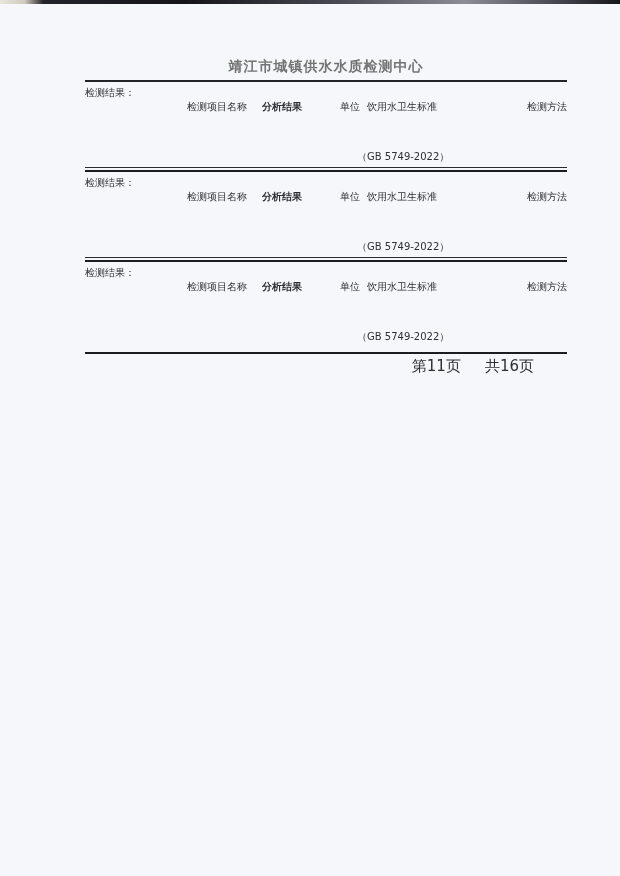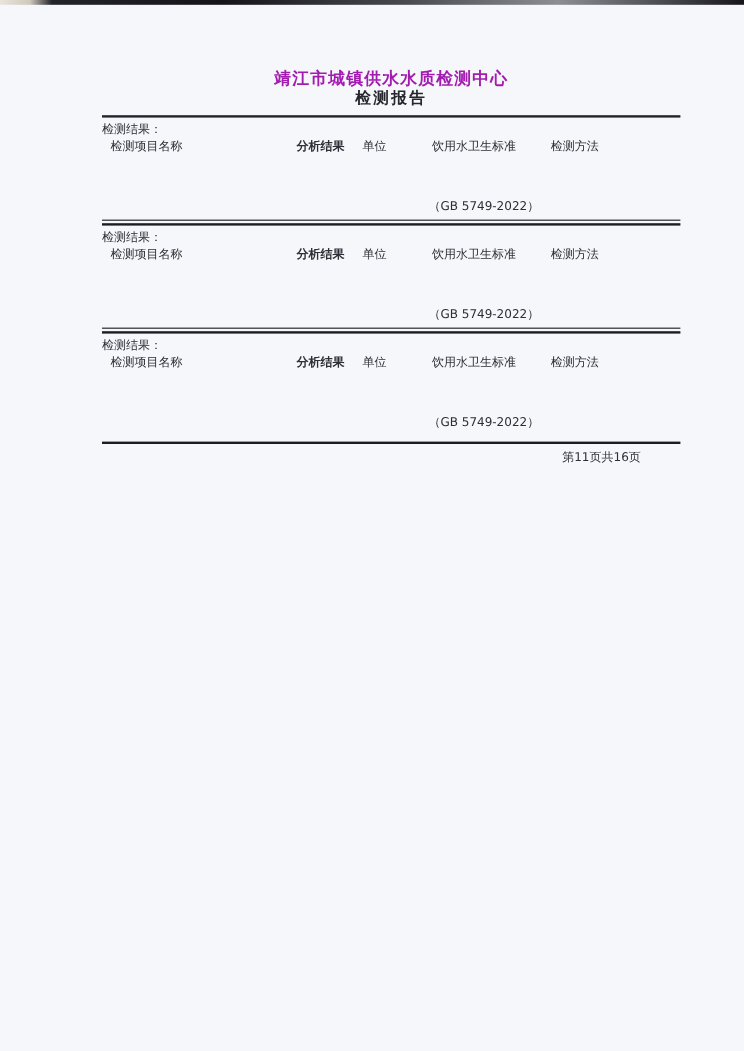--- a/index.html
+++ b/index.html
@@ -7,51 +7,50 @@
     width:620px;height:876px;overflow:hidden;position:relative;
     background:#f6f7fa;
     font-family:"DejaVu Sans","Liberation Sans",sans-serif;
     color:#2e2f36;
   }
   .top-edge{
     position:absolute;top:0;left:0;width:620px;height:4px;
     background:linear-gradient(90deg,#e9e5dc 0%,#cfc9bd 4%,#23232a 7%,#141419 30%,#4a4a52 55%,#8d8d96 75%,#3c3c44 92%,#16161a 100%);
   }
   .doc{position:relative;margin-left:85px;width:482px;font-size:10px;line-height:14px;}
-  .title{padding-top:57px;text-align:center;font-size:14px;line-height:18px;font-weight:bold;letter-spacing:1px;color:#a21caf;}
+  .title{padding-top:57px;text-align:center;font-size:14px;line-height:18px;font-weight:bold;letter-spacing:1px;color:#737373;}
   .subtitle{text-align:center;font-size:13px;line-height:16px;font-weight:bold;letter-spacing:2px;color:#26272e;}
   .head-rule{border-bottom:2px solid #232329;margin-top:5px;}
   .info{margin-top:4px;}
   .info-row{display:flex;}
   .il{width:102px;padding-left:10px;box-sizing:border-box;flex:none;}
   .iv{width:178px;flex:none;}
   .rl{width:82px;flex:none;}
   .rv{flex:1;}
   .results-label{}
-  .thead,.trow{display:flex;}
+  .thead,.trow{display:flex;text-align:right;}
   .c1{width:162px;flex:none;box-sizing:border-box;}
   .c2{width:55px;flex:none;font-weight:bold;}
   .c3{width:58px;flex:none;}
   .c4{width:77px;flex:none;}
   .c5{flex:1;}
   .thead .c1{padding-left:7px;}
   .thead .c5{padding-left:22px;box-sizing:border-box;}
   .thead2{padding-left:272px;margin-top:36px;}
   .sep{margin:3px 0 3px 0;height:2px;border-top:1px solid #2a2a30;border-bottom:2px solid #1c1c22;}
   .sec:last-child .sep{height:0;border-top:2px solid #1c1c22;border-bottom:none;margin-top:8px;}
-  .footer{display:flex;justify-content:flex-end;padding-right:33px;margin-top:5px;font-size:10px;}
+  .footer{display:flex;justify-content:flex-end;gap:24px;padding-right:33px;margin-top:5px;font-size:15px;}
 </style>
 </head>
 <body>
 
 <div class="top-edge"></div>
 
 <div class="doc">
   <div class="title">靖江市城镇供水水质检测中心</div>
-  <div class="subtitle">检测报告</div>
   <div class="head-rule"></div>
 
   <div>
 
   <section class="sec">
       <div class="info">
 
       <div class="info-row">
           <span class="il"></span>
           <span class="iv"></span>

